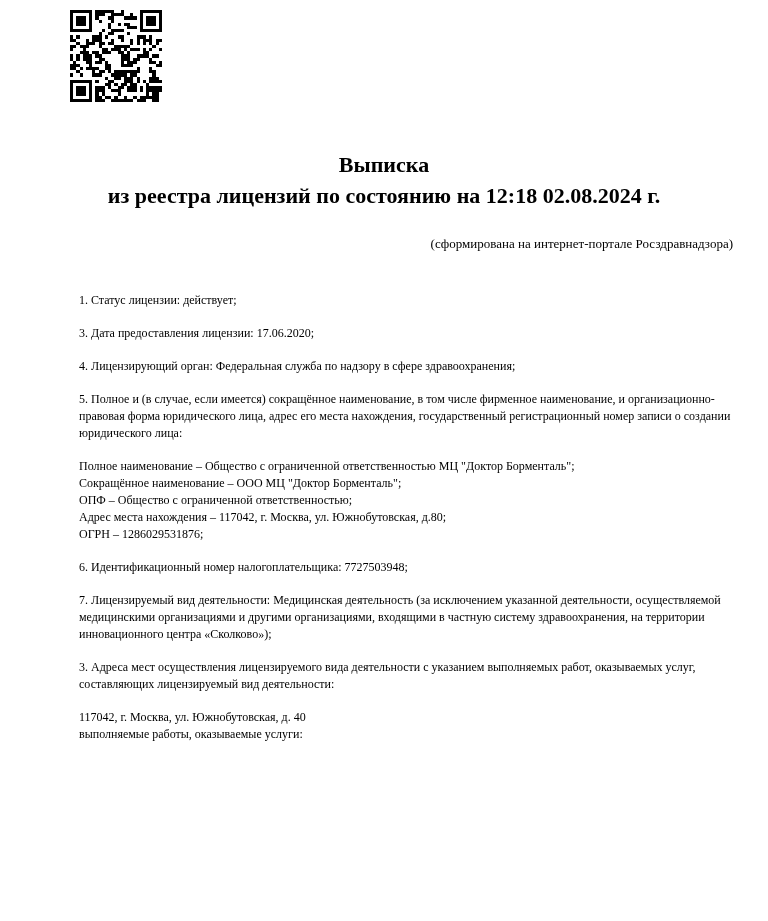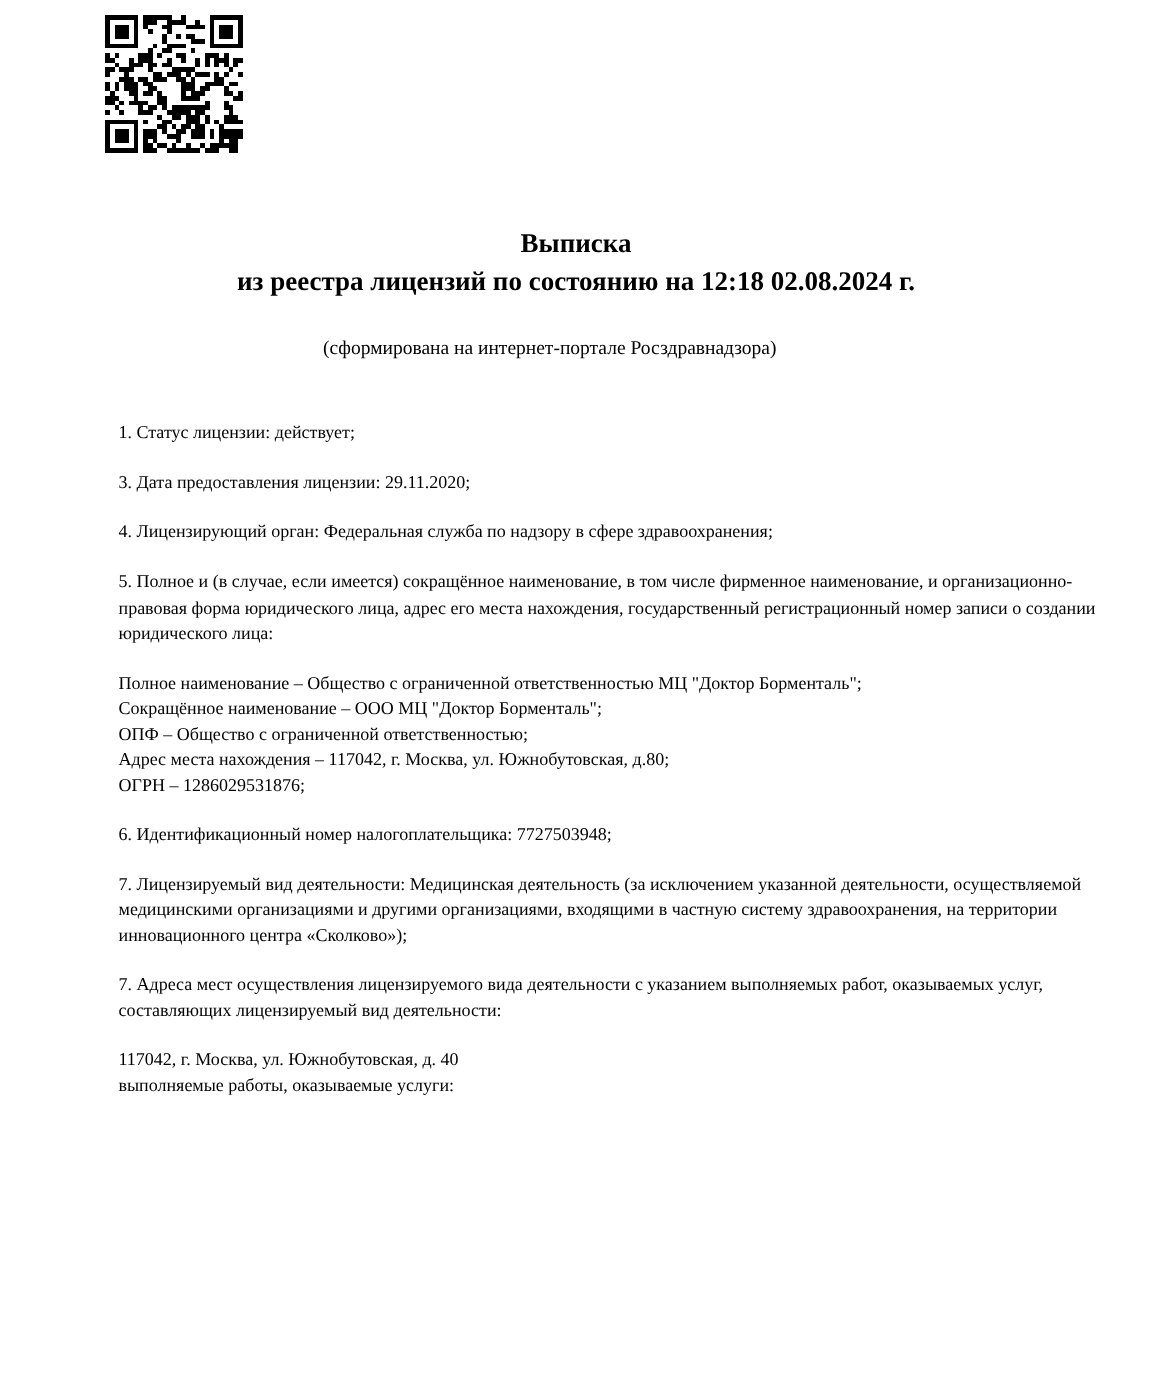--- a/index.html
+++ b/index.html
@@ -20,27 +20,27 @@
     position: absolute;
     left: 70px;
     top: 10px;
     width: 92px;
     height: 92px;
   }
   .title-block {
     padding-top: 150px;
     text-align: center;
     font-weight: bold;
-    font-size: 18px;
+    font-size: 22px;
     line-height: 1.4;
   }
   .subtitle {
     margin-top: 24px;
     padding-right: 35px;
-    text-align: center;
+    text-align: right;
     font-size: 13px;
   }
   .content {
     margin: 40px 33px 0 79px;
     font-size: 12px;
     line-height: 1.42;
   }
   .content p {
     margin: 0 0 16px 0;
     white-space: pre-line;
@@ -465,28 +465,28 @@
 
   <div class="title-block">
     <div>Выписка</div>
     <div>из реестра лицензий по состоянию на 12:18 02.08.2024 г.</div>
   </div>
 
   <div class="subtitle">(сформирована на интернет-портале Росздравнадзора)</div>
 
   <div class="content">
     <p>1. Статус лицензии: действует;</p>
-    <p>3. Дата предоставления лицензии: 29.11.2020;</p>
+    <p>3. Дата предоставления лицензии: 17.06.2020;</p>
     <p>4. Лицензирующий орган: Федеральная служба по надзору в сфере здравоохранения;</p>
     <p>5. Полное и (в случае, если имеется) сокращённое наименование, в том числе фирменное наименование, и организационно-правовая форма юридического лица, адрес его места нахождения, государственный регистрационный номер записи о создании юридического лица:</p>
     <p>Полное наименование – Общество с ограниченной ответственностью МЦ "Доктор Борменталь";
 Сокращённое наименование – ООО МЦ "Доктор Борменталь";
 ОПФ – Общество с ограниченной ответственностью;
 Адрес места нахождения – 117042, г. Москва, ул. Южнобутовская, д.80;
 ОГРН – 1286029531876;</p>
     <p>6. Идентификационный номер налогоплательщика: 7727503948;</p>
     <p>7. Лицензируемый вид деятельности: Медицинская деятельность (за исключением указанной деятельности, осуществляемой медицинскими организациями и другими организациями, входящими в частную систему здравоохранения, на территории инновационного центра «Сколково»);</p>
-    <p>7. Адреса мест осуществления лицензируемого вида деятельности с указанием выполняемых работ, оказываемых услуг, составляющих лицензируемый вид деятельности:</p>
+    <p>3. Адреса мест осуществления лицензируемого вида деятельности с указанием выполняемых работ, оказываемых услуг, составляющих лицензируемый вид деятельности:</p>
     <p>117042, г. Москва, ул. Южнобутовская, д. 40
 выполняемые работы, оказываемые услуги:</p>
   </div>
 
 </div>
 
 </body></html>

